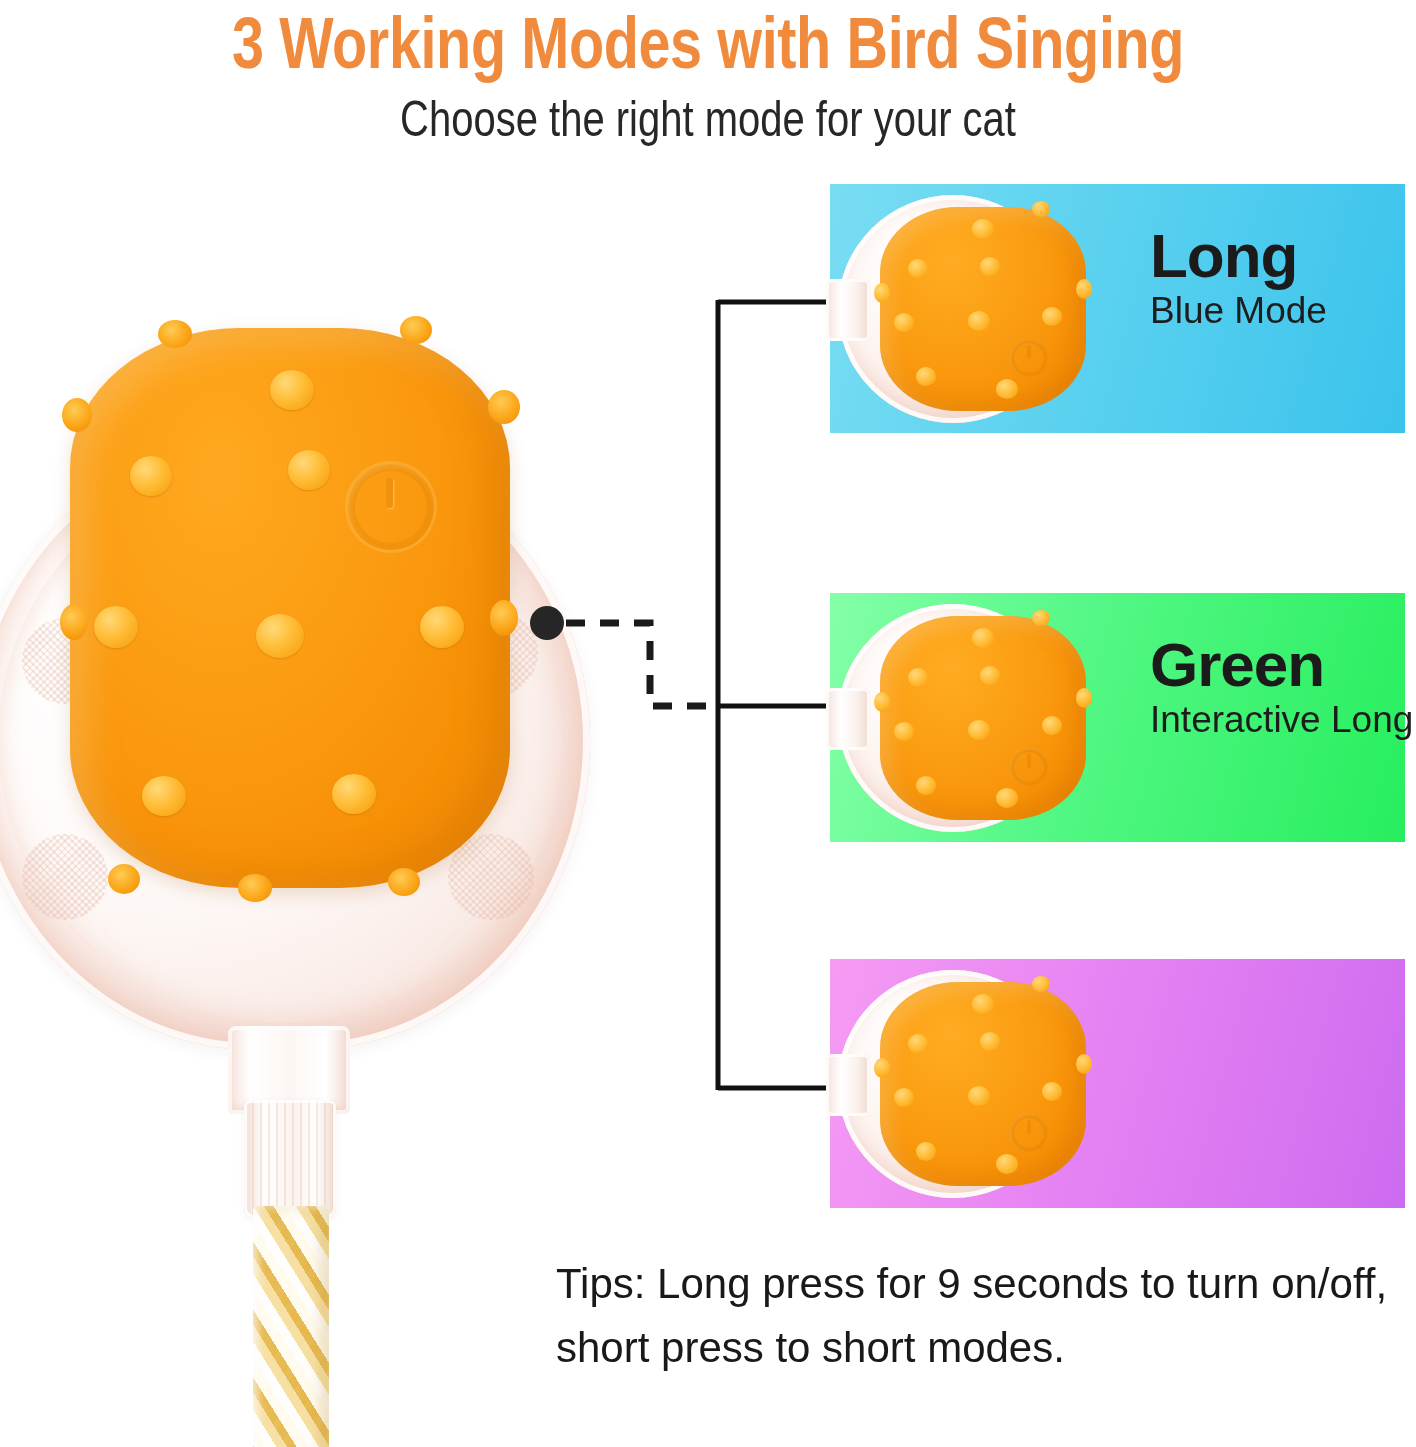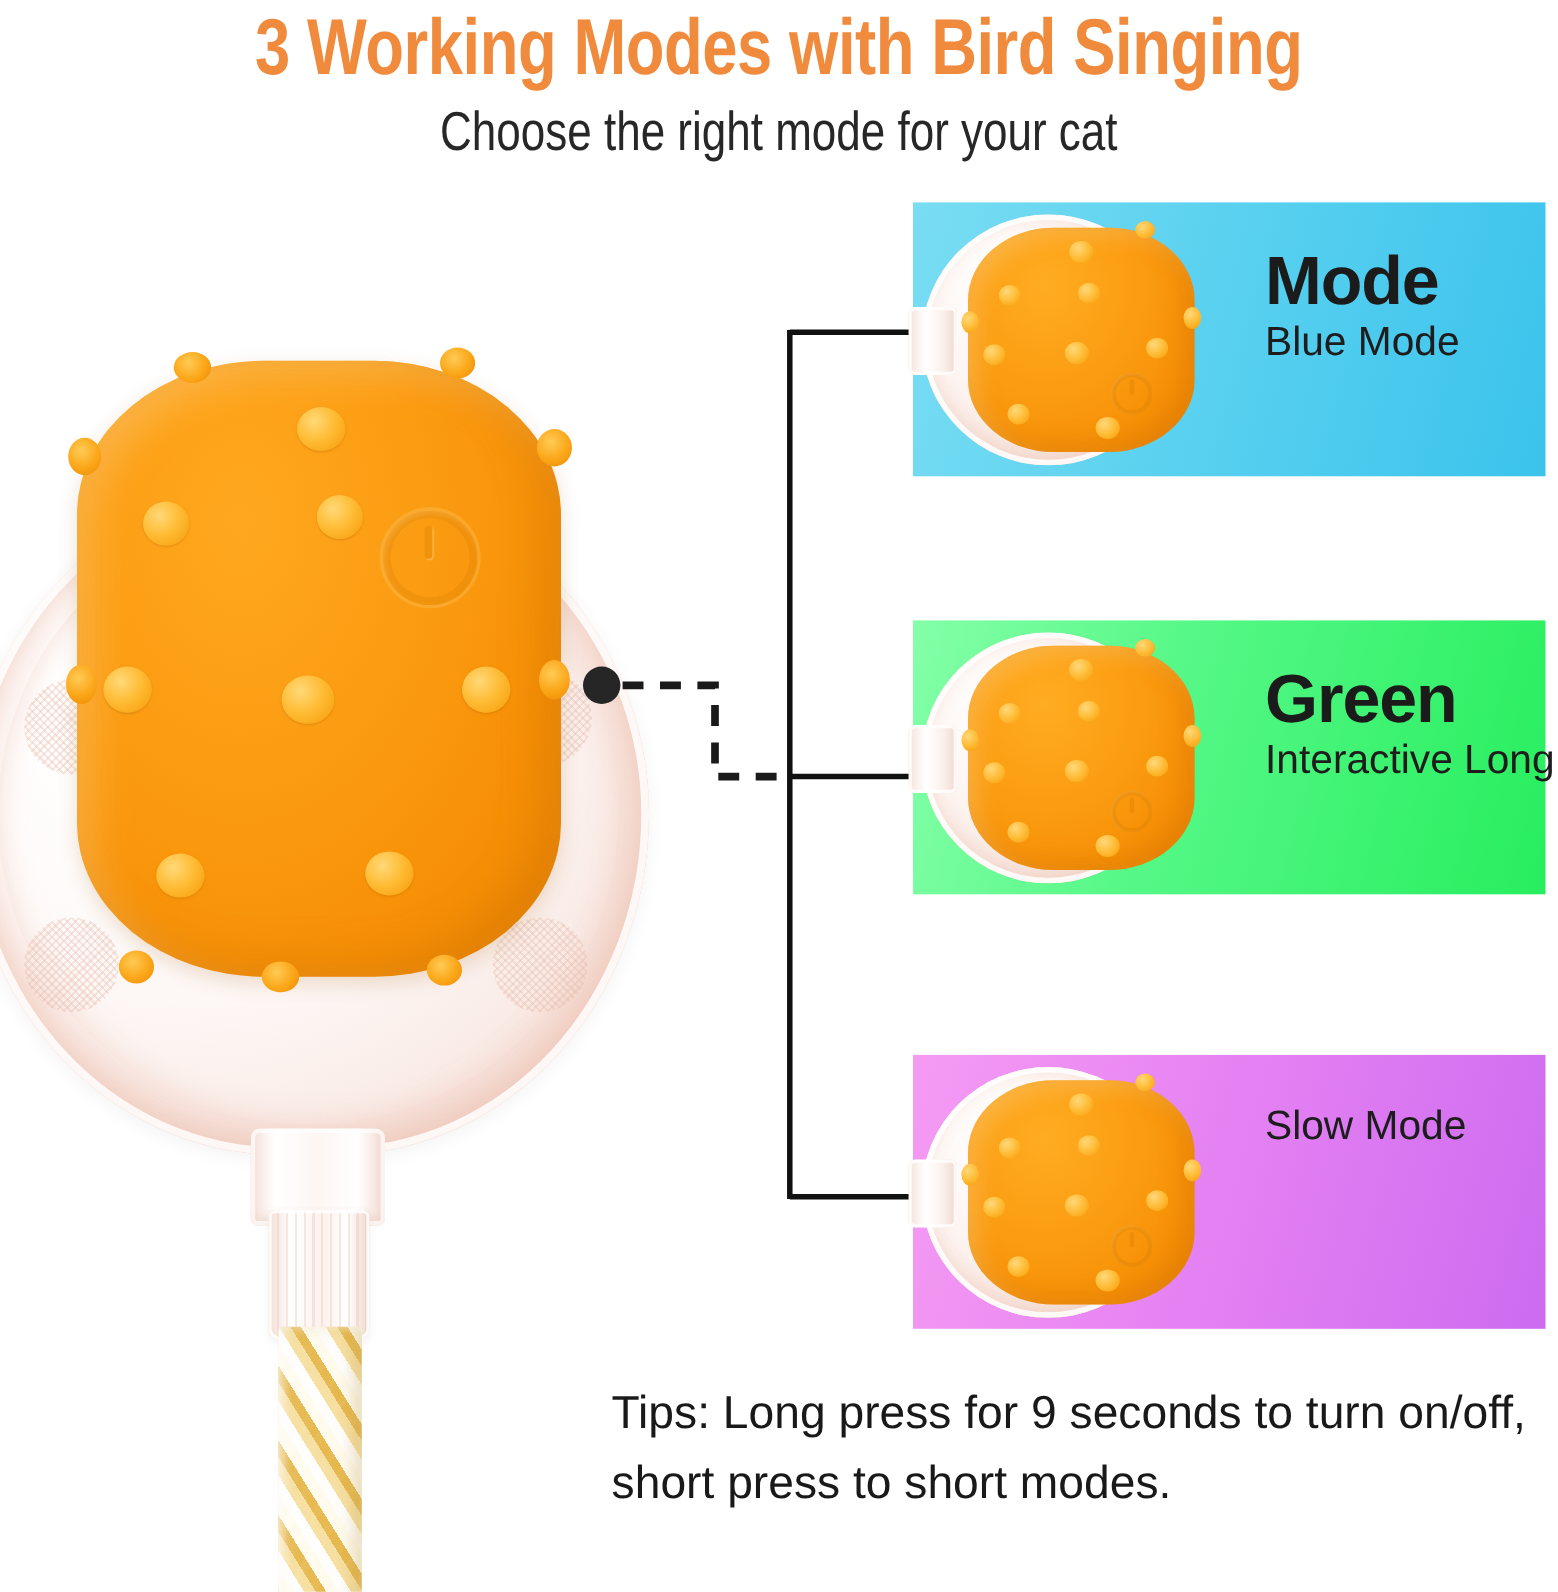--- a/index.html
+++ b/index.html
@@ -253,26 +253,26 @@
         <div class="mini-nub" style="left:88px;top:104px;width:22px;height:20px;"></div>
         <div class="mini-nub" style="left:162px;top:100px;width:20px;height:19px;"></div>
         <div class="mini-nub" style="left:36px;top:160px;width:20px;height:19px;"></div>
         <div class="mini-nub" style="left:116px;top:172px;width:22px;height:20px;"></div>
         <div class="mini-nub" style="left:-6px;top:76px;width:16px;height:20px;"></div>
         <div class="mini-nub" style="left:196px;top:72px;width:16px;height:20px;"></div>
         <div class="mini-nub" style="left:152px;top:-6px;width:18px;height:16px;"></div>
       </div>
     </div>
     <div class="ptext">
-      <div class="pname">Mode</div>
+      <div class="pname">Long</div>
       <div class="pmode">Blue Mode</div>
     </div>
   </div>
 
-  <div class="panel green" style="left:830px;top:564px;">
+  <div class="panel green" style="left:830px;top:593px;">
     <div class="bg"></div>
     <div class="mini">
       <div class="mini-clear"></div>
       <div class="mini-tab"></div>
       <div class="mini-pad">
         <div class="mini-power"></div>
         <div class="mini-nub" style="left:92px;top:12px;width:22px;height:20px;"></div>
         <div class="mini-nub" style="left:28px;top:52px;width:20px;height:19px;"></div>
         <div class="mini-nub" style="left:100px;top:50px;width:20px;height:19px;"></div>
         <div class="mini-nub" style="left:14px;top:106px;width:20px;height:19px;"></div>
@@ -305,21 +305,20 @@
         <div class="mini-nub" style="left:88px;top:104px;width:22px;height:20px;"></div>
         <div class="mini-nub" style="left:162px;top:100px;width:20px;height:19px;"></div>
         <div class="mini-nub" style="left:36px;top:160px;width:20px;height:19px;"></div>
         <div class="mini-nub" style="left:116px;top:172px;width:22px;height:20px;"></div>
         <div class="mini-nub" style="left:-6px;top:76px;width:16px;height:20px;"></div>
         <div class="mini-nub" style="left:196px;top:72px;width:16px;height:20px;"></div>
         <div class="mini-nub" style="left:152px;top:-6px;width:18px;height:16px;"></div>
       </div>
     </div>
     <div class="ptext">
-      <div class="pmode">Slow Mode</div>
     </div>
   </div>
 
   <div class="tips">
     <div>Tips: Long press for 9 seconds to turn on/off,</div>
     <div>short press to short modes.</div>
   </div>
 
 </div>
 

